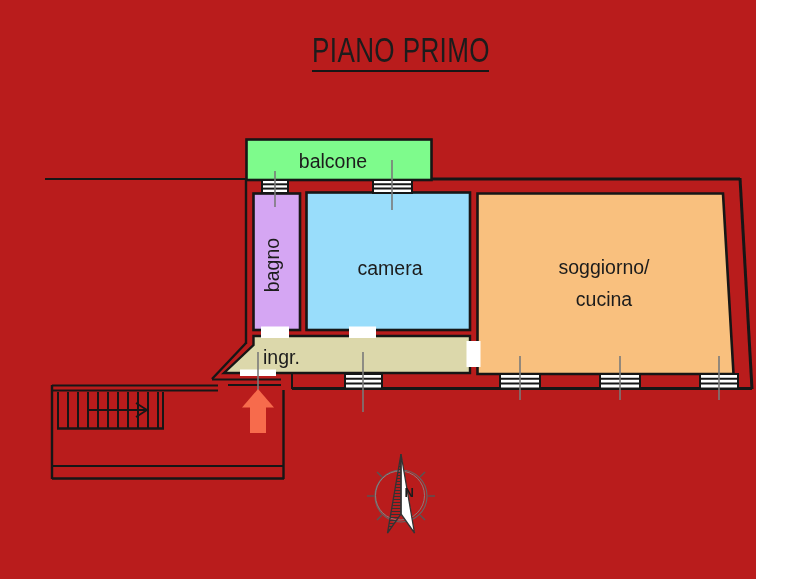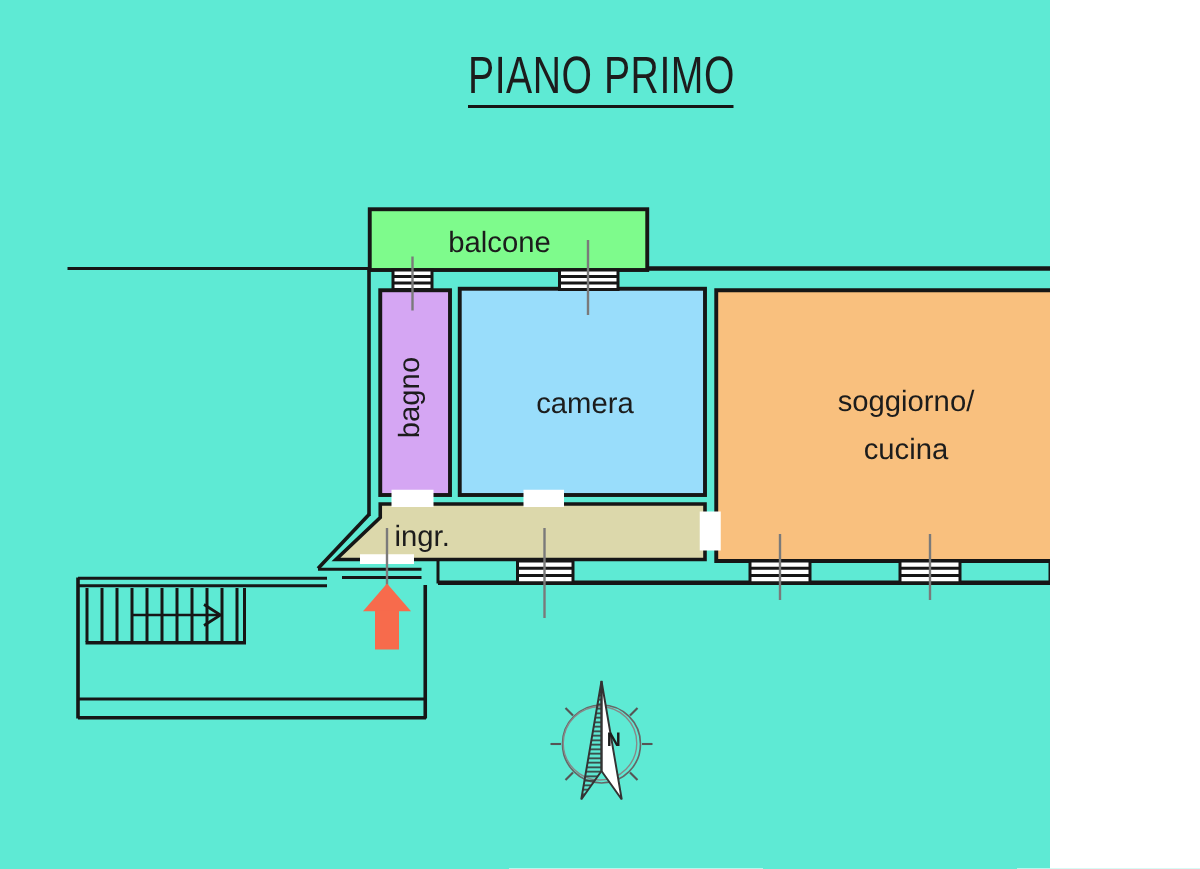--- a/index.html
+++ b/index.html
@@ -1,16 +1,16 @@
 <!DOCTYPE html>
 <html><head>
 <meta charset="utf-8">
 <style>
   html,body{margin:0;padding:0;background:#ffffff;}
-  .canvas{position:relative;width:700px;height:579px;background:#5eead4;overflow:hidden;}
+  .canvas{position:relative;width:756px;height:579px;background:#b91c1c;overflow:hidden;}
   svg{display:block;}
   text{font-family:"Liberation Sans","DejaVu Sans",sans-serif;fill:#1c1c1c;}
   .title-text{font-size:35px;letter-spacing:0.5px;}
   .room-label{font-size:19.5px;}
   .north-label{font-size:13px;font-weight:bold;}
 </style>
 </head>
 <body>
 
 <div class="canvas">

